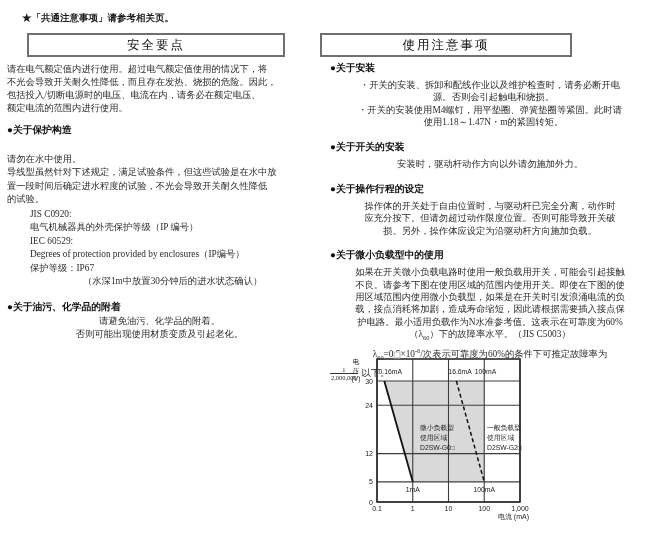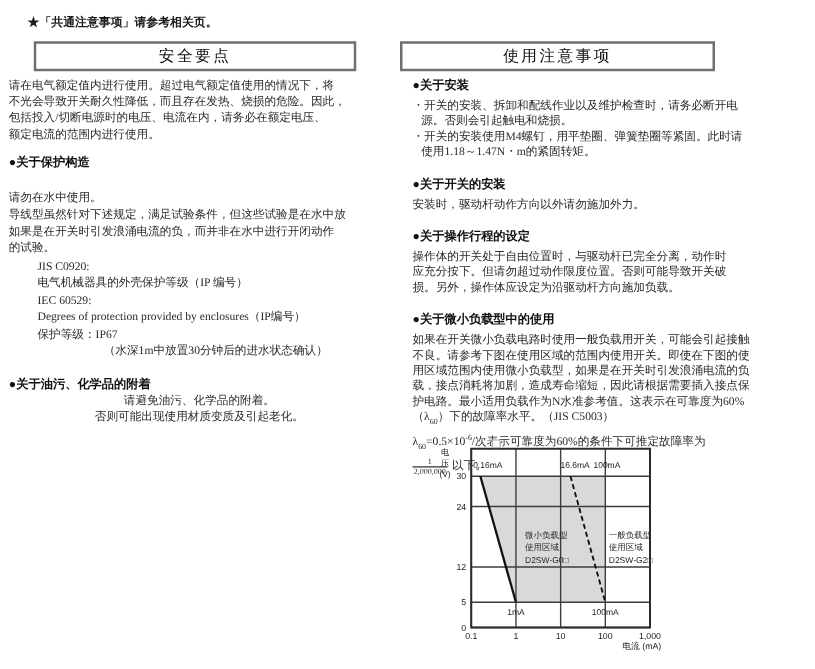--- a/index.html
+++ b/index.html
@@ -8,21 +8,21 @@
   .top-note{position:absolute;left:22px;top:12px;font-size:9.5px;font-weight:bold;
             font-family:"Liberation Sans",sans-serif;color:#1c1c1c;}
   .col{position:absolute;top:33px;}
   .col-left{left:7px;width:305px;}
   .col-right{left:330px;width:320px;}
   .titlebox{border:2px solid #6f6f6f;height:20px;display:flex;align-items:center;justify-content:center;
             font-family:"Liberation Sans",sans-serif;font-weight:normal;font-size:12.5px;letter-spacing:2px;color:#101010;}
   .titlebox.tb-left{margin-left:20px;width:254px;}
   .titlebox.tb-right{margin-left:-10px;width:248px;}
   .body{font-size:9.3px;line-height:13.1px;margin-top:6px;}
-  .col-right .body{line-height:12.4px;margin-top:4px;}
+  .col-right .body{line-height:12.4px;margin-top:4px;text-align:center;}
   .heading{font-family:"Liberation Sans",sans-serif;font-weight:bold;font-size:9.8px;
            color:#111;margin-top:9px;margin-bottom:1px;}
   .refs{margin-left:23px;line-height:13.5px;margin-top:2px;}
   .ref-note{margin-left:53px;}
   .hang{padding-left:7px;}
   .micro{line-height:11.7px;}
   sub{font-size:6.3px;}
   sup{font-size:6.3px;}
   .frac-row{display:flex;align-items:center;margin-top:2px;}
   .frac{display:inline-flex;flex-direction:column;align-items:center;font-size:6.4px;line-height:7.2px;
@@ -45,21 +45,21 @@
       <div>请在电气额定值内进行使用。超过电气额定值使用的情况下，将</div>
       <div>不光会导致开关耐久性降低，而且存在发热、烧损的危险。因此，</div>
       <div>包括投入/切断电源时的电压、电流在内，请务必在额定电压、</div>
       <div>额定电流的范围内进行使用。</div>
     </div>
 
     <div class="heading">●关于保护构造</div>
     <div class="body" style="margin-top:16px;">
       <div>请勿在水中使用。</div>
       <div>导线型虽然针对下述规定，满足试验条件，但这些试验是在水中放</div>
-      <div>如果是在开关时引发浪涌电流的负，而并非在水中进行开闭动作</div>
+      <div>置一段时间后确定进水程度的试验，不光会导致开关耐久性降低</div>
       <div>的试验。</div>
       <div class="refs">
         <div>JIS C0920:</div>
         <div>电气机械器具的外壳保护等级（IP 编号）</div>
         <div>IEC 60529:</div>
         <div>Degrees of protection provided by enclosures（IP编号）</div>
         <div>保护等级：IP67</div>
         <div class="ref-note">（水深1m中放置30分钟后的进水状态确认）</div>
       </div>
     </div>

